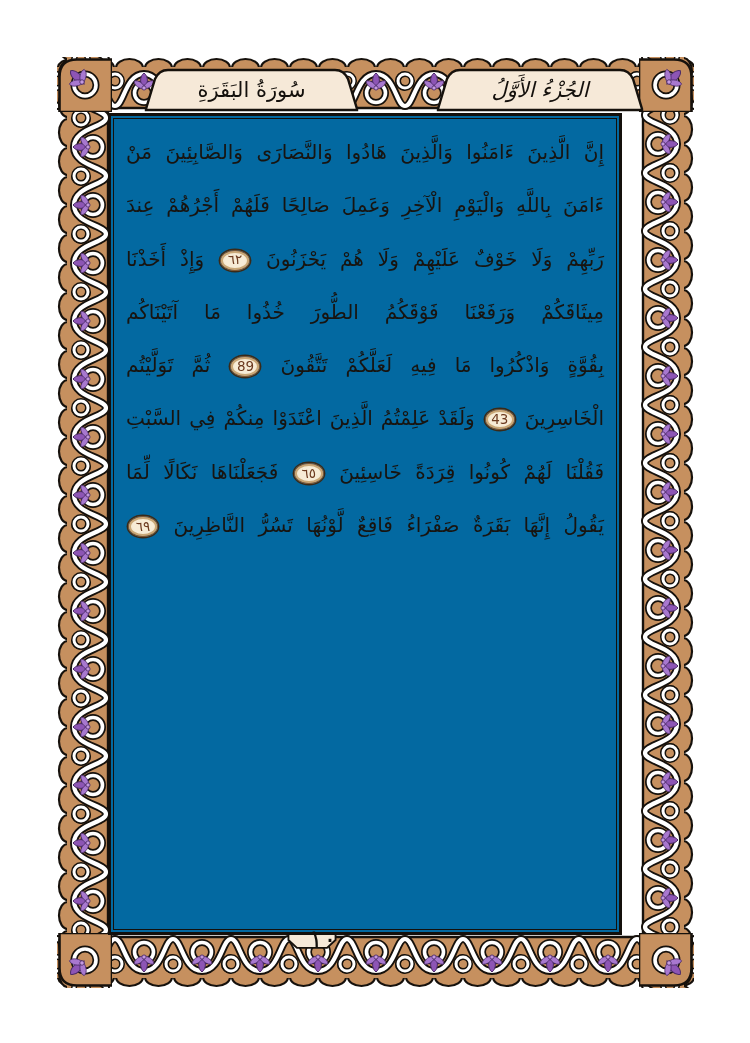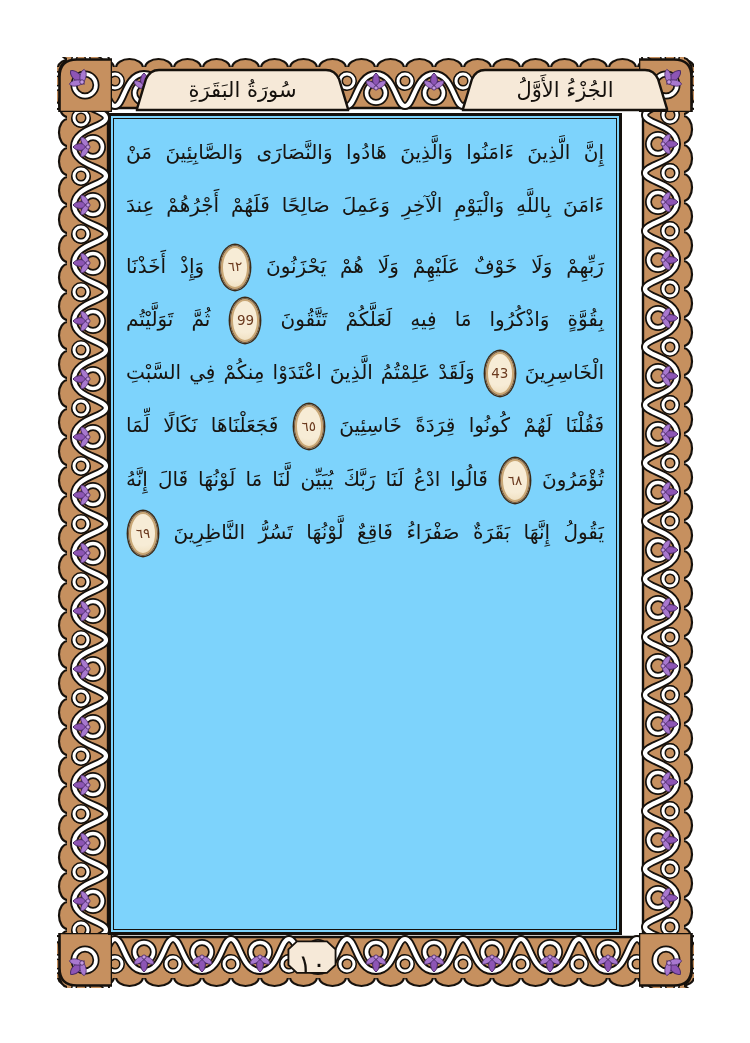--- a/index.html
+++ b/index.html
@@ -20,46 +20,46 @@
   .corner.br{right:0;bottom:0;transform:scale(-1,-1);}
 
   .cartouche{
     position:absolute;top:11px;height:44px;display:flex;align-items:center;justify-content:center;
   }
   .cartouche svg{position:absolute;inset:0;}
   .cartouche .cart-label{
     position:relative;z-index:2;font-size:21px;color:#14100c;direction:rtl;
     font-family:"DejaVu Sans", sans-serif;letter-spacing:0;white-space:nowrap;
   }
-  .cartouche.surah{left:78px;width:215px;}
-  .cartouche.juz{left:404px;width:208px;}
+  .cartouche.surah{left:87px;width:215px;}
+  .cartouche.juz{left:379px;width:208px;font-style:italic;}
 
   .pagenum{
-    position:absolute;left:230px;top:883px;width:50px;height:48px;
-    display:flex;align-items:center;justify-content:center;
+    position:absolute;left:230px;top:858px;width:50px;height:48px;
+    display:flex;align-items:center;justify-content:flex-end;
   }
   .pagenum svg{position:absolute;inset:0;}
   .pagenum .num{position:relative;z-index:2;font-size:26px;color:#14100c;}
 
   .textbox{
     position:absolute;left:51px;top:56px;width:514px;height:822px;
-    background:#7dd3fc;border:3px solid #14100c;box-sizing:border-box;
+    background:#0369a1;border:3px solid #14100c;box-sizing:border-box;
   }
   .textbox-inner{
     position:absolute;inset:2px;border:1.3px solid #14100c;
     padding:7px 12px 0 12px;box-sizing:border-box;
   }
   .qline{
     direction:rtl;text-align:justify;text-align-last:justify;
     height:53.3px;line-height:53.3px;font-size:20px;color:#181410;
     white-space:normal;
   }
   .ayah{
     display:inline-flex;align-items:center;justify-content:center;
-    width:30px;height:45px;border-radius:50%;vertical-align:middle;
+    width:30px;height:21px;border-radius:50%;vertical-align:middle;
     background:radial-gradient(circle at 50% 40%, #f7ecd6 55%, #ecd9b5 100%);
     border:1.6px solid #7d5632;
     box-shadow:0 0 0 1.4px #3a2a18, inset 0 0 0 2px #c9a877;
     font-size:13.5px;color:#6b3a1f;line-height:1;box-sizing:border-box;
     margin:12px 2px;
   }
 </style>
 </head>
 <body>
 
@@ -213,20 +213,20 @@
       <path d="M14,2 H56 L68,13 V35 L56,46 H14 L2,35 V13 Z" fill="#f6e9d8" stroke="#16110c" stroke-width="2.6"></path>
     </svg>
     <span class="num">١٠</span>
   </div>
 
   <div class="textbox">
     <div class="textbox-inner" id="lines-container">
         <div class="qline"><span>إِنَّ الَّذِينَ ءَامَنُوا وَالَّذِينَ هَادُوا وَالنَّصَارَى وَالصَّابِئِينَ مَنْ </span></div>
         <div class="qline"><span>ءَامَنَ بِاللَّهِ وَالْيَوْمِ الْآخِرِ وَعَمِلَ صَالِحًا فَلَهُمْ أَجْرُهُمْ عِندَ </span></div>
         <div class="qline"><span>رَبِّهِمْ وَلَا خَوْفٌ عَلَيْهِمْ وَلَا هُمْ يَحْزَنُونَ </span><span class="ayah">٦٢</span> <span>وَإِذْ أَخَذْنَا </span></div>
-        <div class="qline"><span>بِقُوَّةٍ وَاذْكُرُوا مَا فِيهِ لَعَلَّكُمْ تَتَّقُونَ </span><span class="ayah">99</span> <span>ثُمَّ تَوَلَّيْتُم </span></div>
+        <div class="qline"><span>مِيثَاقَكُمْ وَرَفَعْنَا فَوْقَكُمُ الطُّورَ خُذُوا مَا آتَيْنَاكُم </span></div>
+        <div class="qline"><span>بِقُوَّةٍ وَاذْكُرُوا مَا فِيهِ لَعَلَّكُمْ تَتَّقُونَ </span><span class="ayah">89</span> <span>ثُمَّ تَوَلَّيْتُم </span></div>
         <div class="qline"><span>الْخَاسِرِينَ </span><span class="ayah">43</span> <span>وَلَقَدْ عَلِمْتُمُ الَّذِينَ اعْتَدَوْا مِنكُمْ فِي السَّبْتِ </span></div>
         <div class="qline"><span>فَقُلْنَا لَهُمْ كُونُوا قِرَدَةً خَاسِئِينَ </span><span class="ayah">٦٥</span> <span>فَجَعَلْنَاهَا نَكَالًا لِّمَا </span></div>
-        <div class="qline"><span>تُؤْمَرُونَ </span><span class="ayah">٦٨</span> <span>قَالُوا ادْعُ لَنَا رَبَّكَ يُبَيِّن لَّنَا مَا لَوْنُهَا قَالَ إِنَّهُ </span></div>
         <div class="qline"><span>يَقُولُ إِنَّهَا بَقَرَةٌ صَفْرَاءُ فَاقِعٌ لَّوْنُهَا تَسُرُّ النَّاظِرِينَ </span><span class="ayah">٦٩</span> </div>
       </div>
   </div>
 </div>
 
 </body></html>

